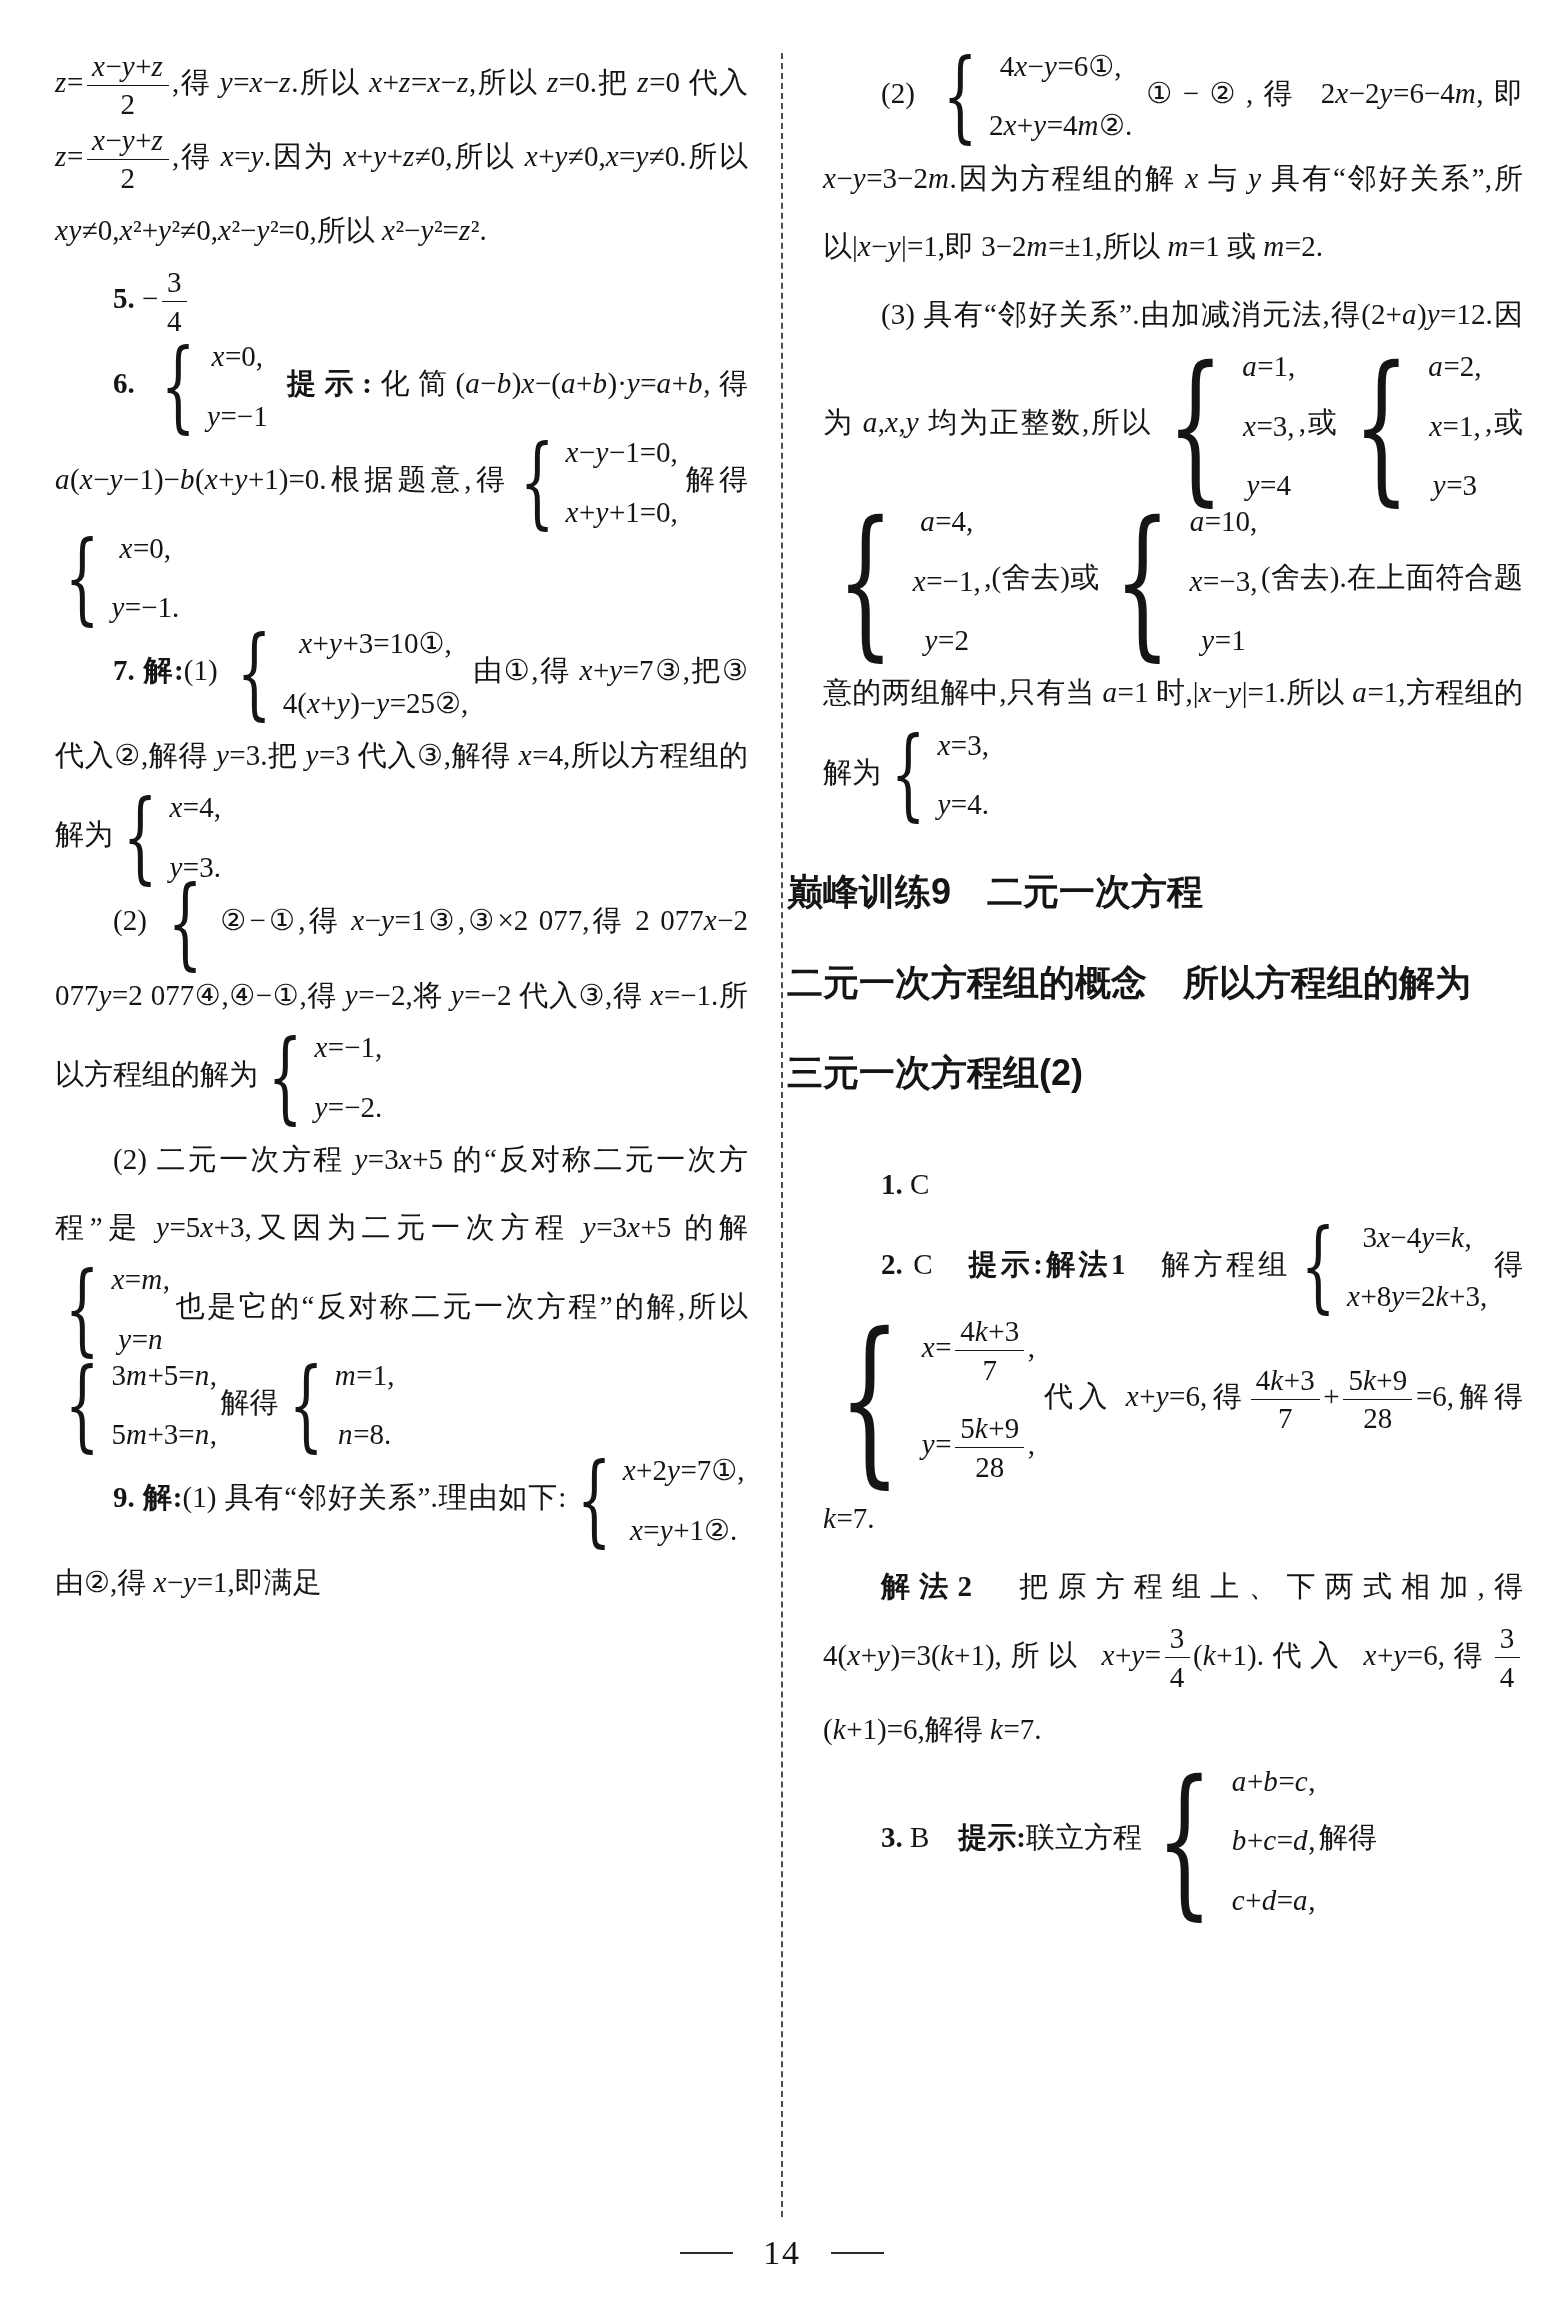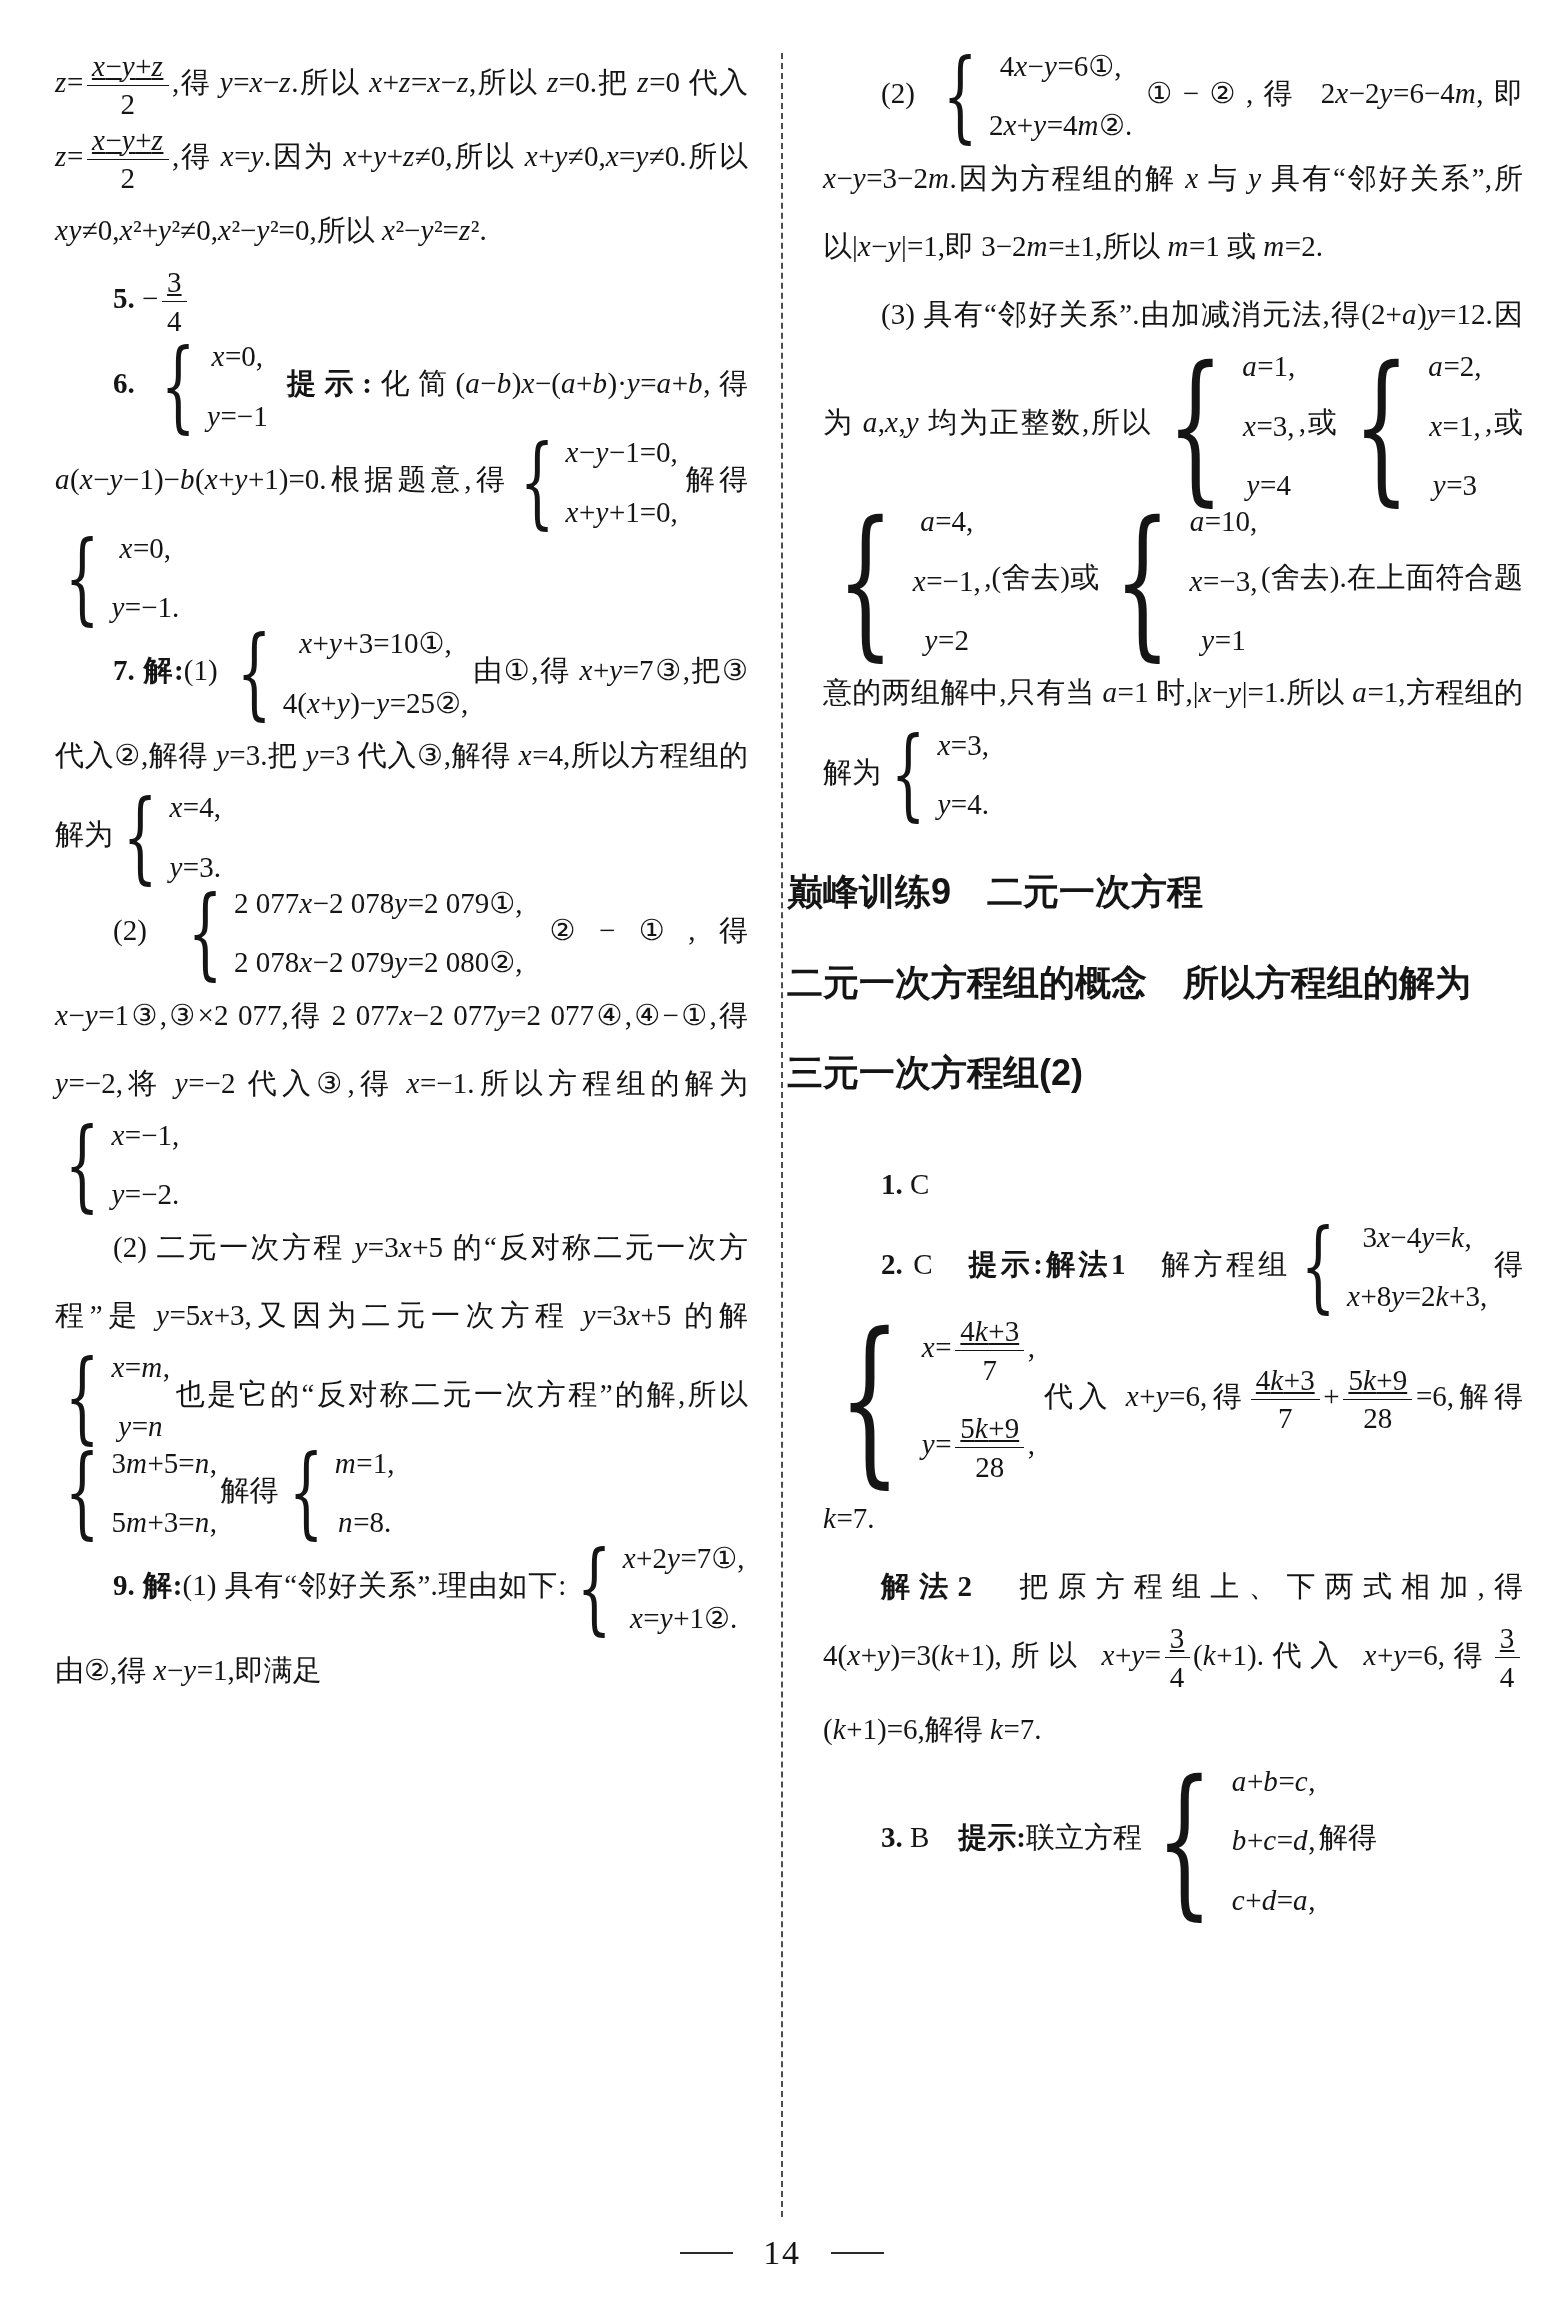--- a/index.html
+++ b/index.html
@@ -10,21 +10,21 @@
   .col-right{flex:1;}
   .divider{flex:0 0 0px;border-left:2px dashed #4d4d4d;height:2164px;margin:5.3px 40px 0 33px;}
   .para{text-align:justify;line-height:2.35;margin:0;}
   .para.indent{text-indent:2em;}
   i{font-style:italic;letter-spacing:.02em;}
   .bold{font-weight:bold;}
   .heading{font-weight:bold;font-family:"Liberation Sans","DejaVu Sans",sans-serif;
            font-size:36px;line-height:1.15;white-space:nowrap;margin:49px -36px 0;}
   .heading + .para{margin-top:57px;}
   .frac{display:inline-block;vertical-align:middle;text-align:center;margin:0 .12em;line-height:1.2;text-indent:0;}
-  .frac .fr-n{display:block;padding:0 .18em .05em;text-decoration:underline;}
+  .frac .fr-n{display:block;padding:0 .18em .05em;}
   .frac .fr-d{display:block;border-top:1.6px solid #151515;padding:.05em .18em 0;}
   .sys{display:inline-flex;align-items:center;vertical-align:middle;margin:0 .12em;text-indent:0;}
   .sys .brace{display:block;line-height:1;font-family:"DejaVu Serif","Liberation Serif",serif;
               font-weight:400;margin-right:.06em;transform-origin:center;}
   .sys .rows{display:inline-flex;flex-direction:column;align-items:center;gap:.8em;line-height:1.25;}
   .sys .row{display:block;white-space:nowrap;}
   .footer{position:absolute;left:0;right:0;bottom:47px;display:flex;justify-content:center;align-items:center;gap:30px;}
   .footer .dash{width:53px;height:2.6px;background:#2a2a2a;}
   .footer .num{font-size:34px;letter-spacing:.05em;}
 </style>
@@ -63,24 +63,20 @@
             </span>
           </span>由①,得 <i>x</i>+<i>y</i>=7③,把③代入②,解得 <i>y</i>=3.把 <i>y</i>=3 代入③,解得 <i>x</i>=4,所以方程组的解为<span class="sys">
             <span class="brace" style="font-size: 76px; transform: scale(0.72, 1.313);">{</span>
             <span class="rows">
               <span class="row"><i>x</i>=4,</span>
               <span class="row"><i>y</i>=3.</span>
             </span>
           </span></div>
         <div class="para indent">(2) <span class="sys">
             <span class="brace" style="font-size: 76px; transform: scale(0.72, 1.313);">{</span>
-            <span class="rows">
-              <span class="row">2 077<i>x</i>−2 078<i>y</i>=2 079①,</span>
-              <span class="row">2 078<i>x</i>−2 079<i>y</i>=2 080②,</span>
-            </span>
           </span>②−①,得 <i>x</i>−<i>y</i>=1③,③×2 077,得 2 077<i>x</i>−2 077<i>y</i>=2 077④,④−①,得 <i>y</i>=−2,将 <i>y</i>=−2 代入③,得 <i>x</i>=−1.所以方程组的解为<span class="sys">
             <span class="brace" style="font-size: 76px; transform: scale(0.72, 1.313);">{</span>
             <span class="rows">
               <span class="row"><i>x</i>=−1,</span>
               <span class="row"><i>y</i>=−2.</span>
             </span>
           </span></div>
         <div class="para indent">(2) 二元一次方程 <i>y</i>=3<i>x</i>+5 的“反对称二元一次方程”是 <i>y</i>=5<i>x</i>+3,又因为二元一次方程 <i>y</i>=3<i>x</i>+5 的解<span class="sys">
             <span class="brace" style="font-size: 76px; transform: scale(0.72, 1.313);">{</span>
             <span class="rows">

